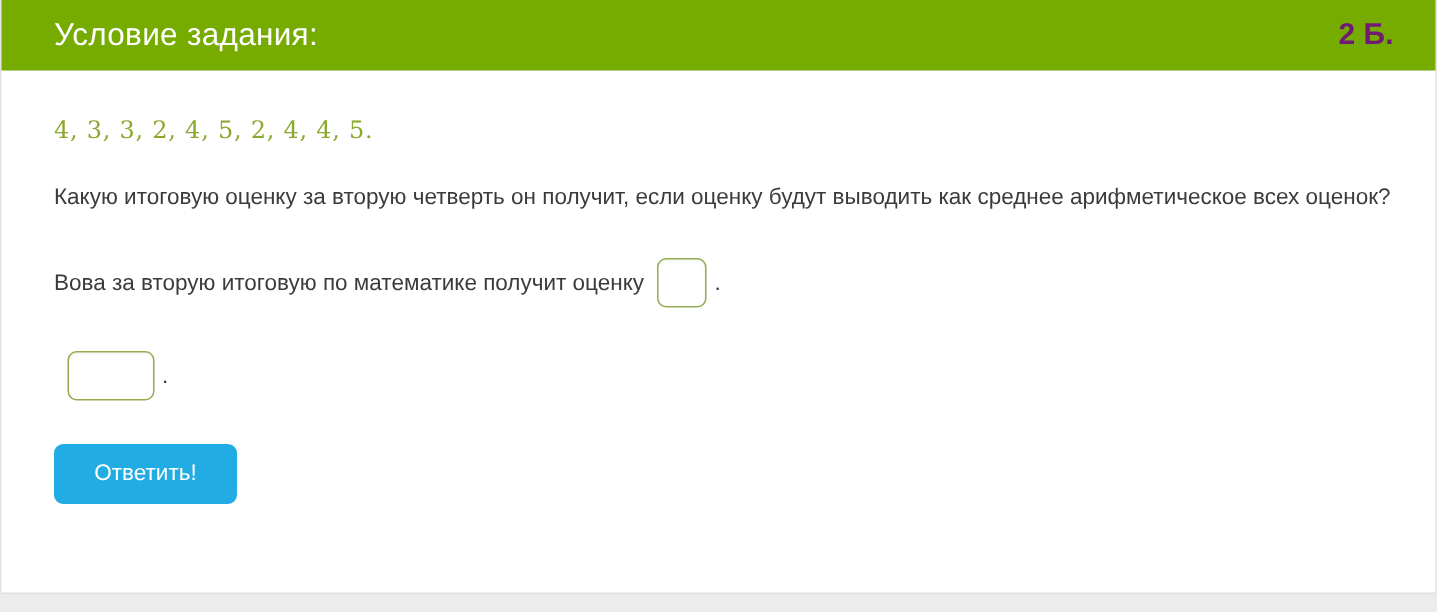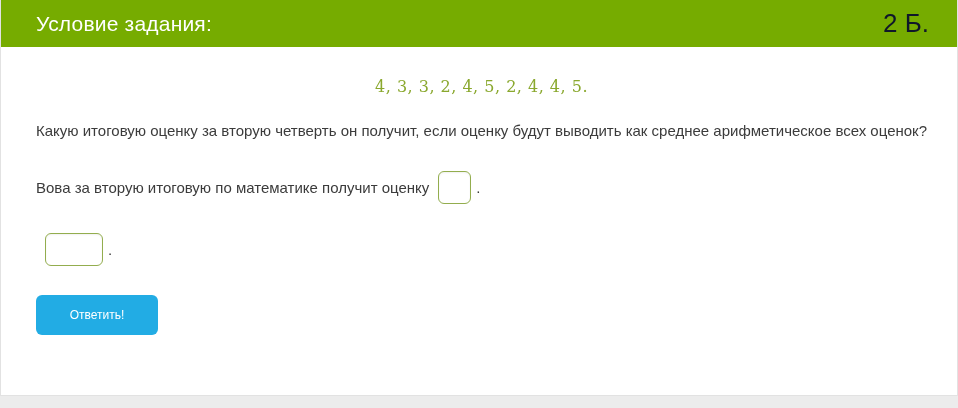--- a/index.html
+++ b/index.html
@@ -48,23 +48,23 @@
   }
   .task-header-title {
     color: #ffffff;
     font-size: 21px;
     font-weight: normal;
     letter-spacing: 0.2px;
     line-height: 47px;
     white-space: nowrap;
   }
   .task-header-points {
-    color: #0f172a;
-    font-size: 26px;
-    font-weight: normal;
+    color: #701a75;
+    font-size: 20px;
+    font-weight: bold;
     line-height: 47px;
     white-space: nowrap;
   }
 
   
   .task-body {
     padding: 28px 30px 0 35px;
     box-sizing: border-box;
   }
 
@@ -79,21 +79,20 @@
   }
 
   .math {
     font-family: "DejaVu Serif", "Liberation Serif", serif;
     color: #8aa82e;
     font-size: 16px;
   }
 
   .marks-line {
     margin: 1px 0 0 0;
-    text-align: center;
   }
   .marks-line .math {
     letter-spacing: 0.5px;
   }
 
   .stmt-question {
     margin: 22px 0 0 0;
     max-width: 900px;
   }
 
@@ -143,21 +142,21 @@
     box-sizing: border-box;
     min-width: 122px;
     height: 40px;
     line-height: 40px;
     padding: 0 18px;
     background: #22ace4;
     border: none;
     border-radius: 6px;
     color: #ffffff;
     font-family: "Liberation Sans", sans-serif;
-    font-size: 12px;
+    font-size: 15px;
     text-align: center;
     cursor: pointer;
   }
 </style>
 </head>
 <body>
 
 <div class="page">
 
   <div class="task-card">

